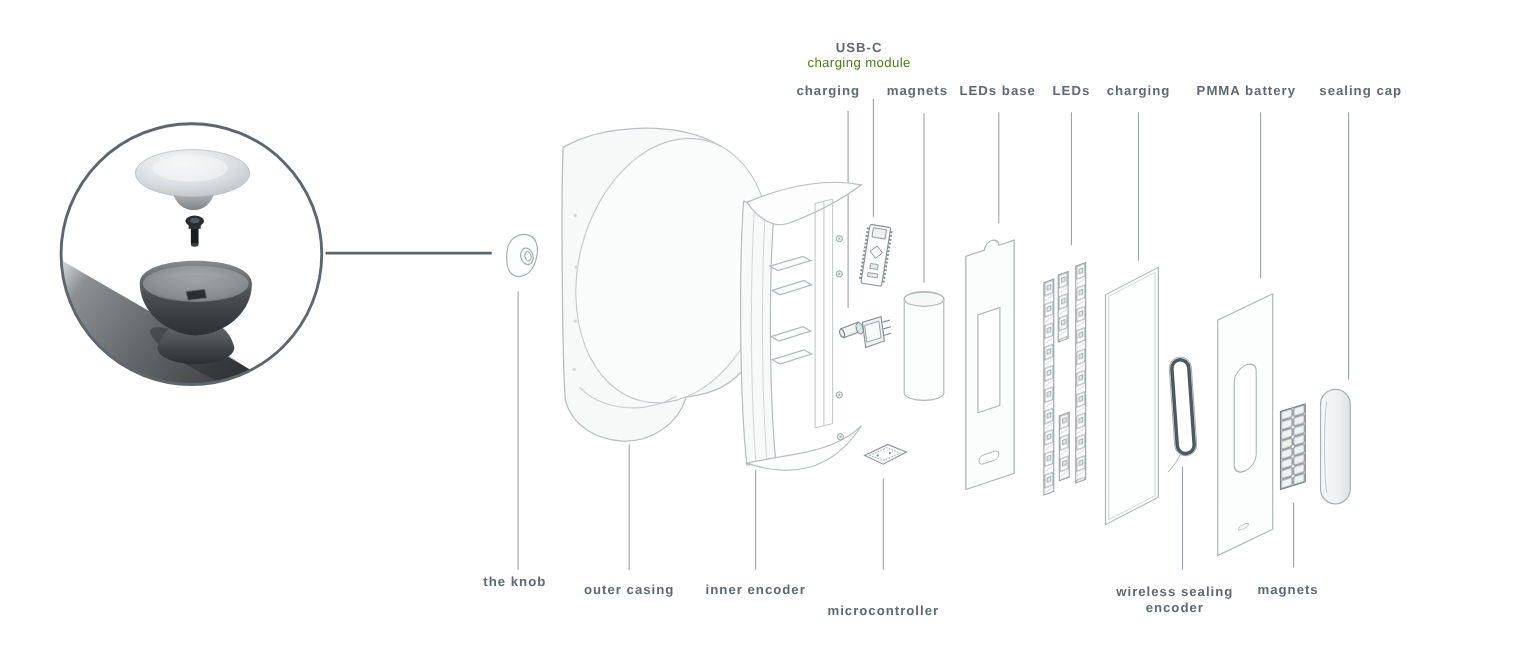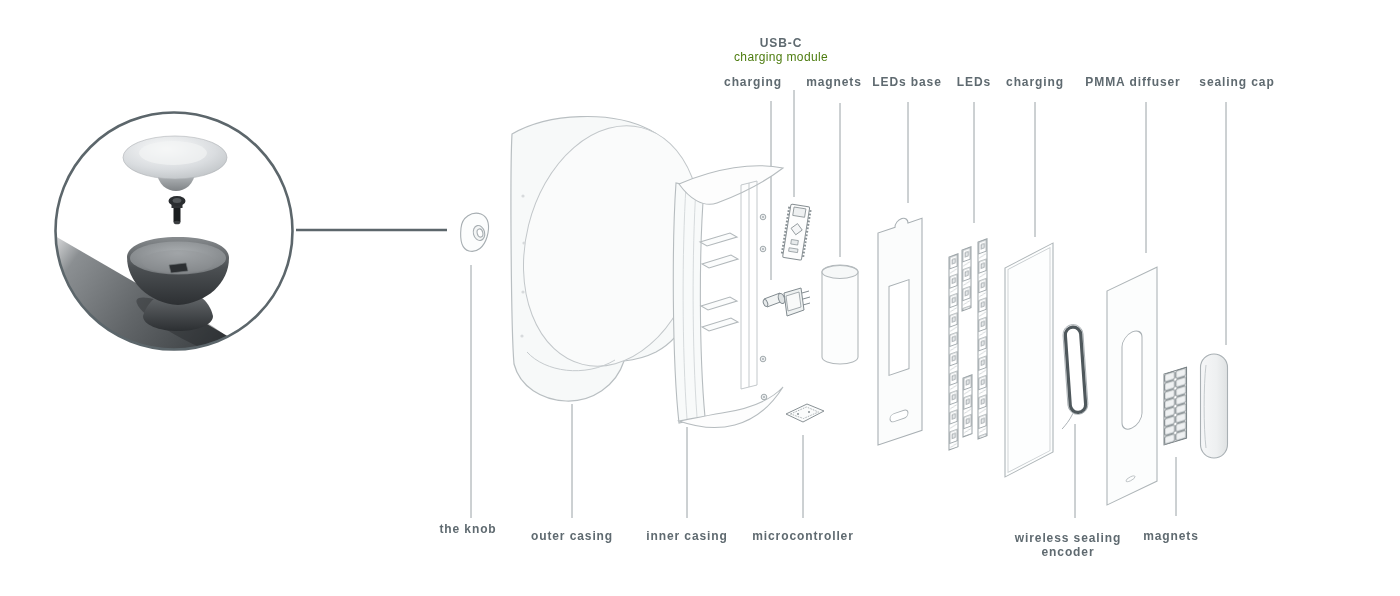--- a/index.html
+++ b/index.html
@@ -256,26 +256,26 @@
 
   <div class="lbl" style="left:781px; top:36px">
     <div>USB-C</div>
     <div class="sub">charging module</div>
   </div>
   <div class="lbl" style="left:753px;  top:75px">charging</div>
   <div class="lbl" style="left:834px;  top:75px">magnets</div>
   <div class="lbl" style="left:907px;  top:75px">LEDs base</div>
   <div class="lbl" style="left:974px;  top:75px">LEDs</div>
   <div class="lbl" style="left:1035px; top:75px">charging</div>
-  <div class="lbl" style="left:1133px; top:75px">PMMA diffuser</div>
+  <div class="lbl" style="left:1133px; top:75px">PMMA battery</div>
   <div class="lbl" style="left:1237px; top:75px">sealing cap</div>
 
   <div class="lbl" style="left:468px;  top:522px">the knob</div>
   <div class="lbl" style="left:572px;  top:529px">outer casing</div>
-  <div class="lbl" style="left:687px;  top:529px">inner casing</div>
-  <div class="lbl" style="left:803px;  top:529px">microcontroller</div>
+  <div class="lbl" style="left:687px;  top:529px">inner encoder</div>
+  <div class="lbl" style="left:803px;  top:548px">microcontroller</div>
   <div class="lbl" style="left:1068px; top:531px">
     <div>wireless sealing</div>
     <div>encoder</div>
   </div>
   <div class="lbl" style="left:1171px; top:529px">magnets</div>
 
 </div>
 
 </body></html>

